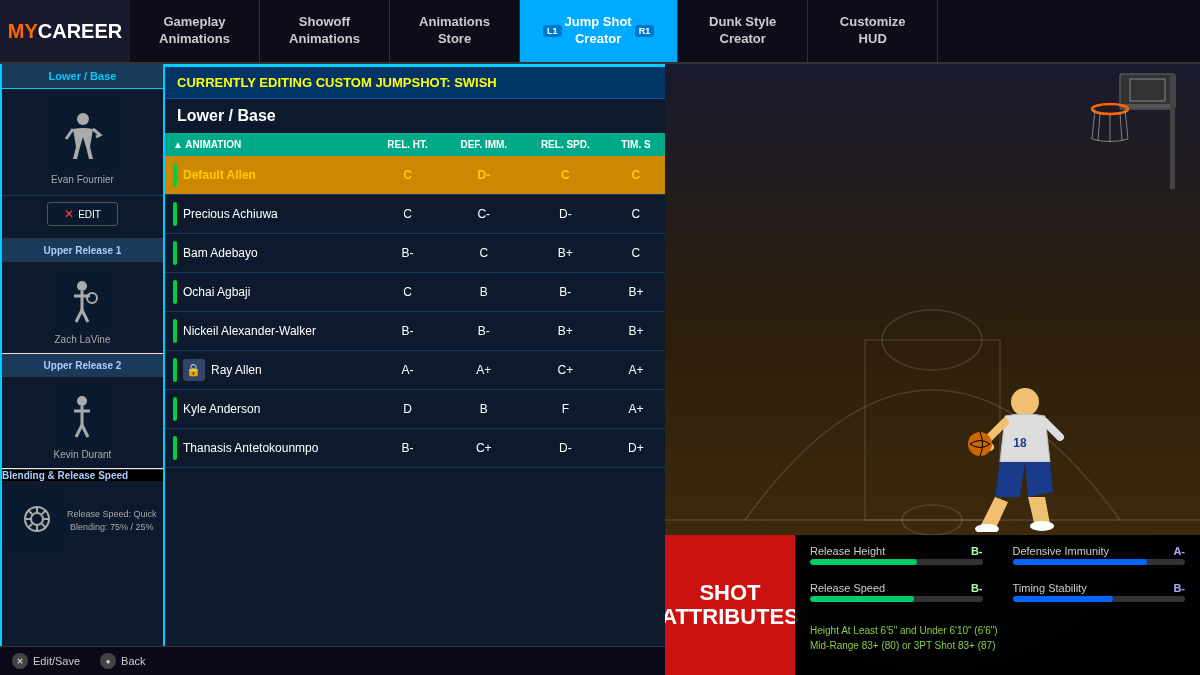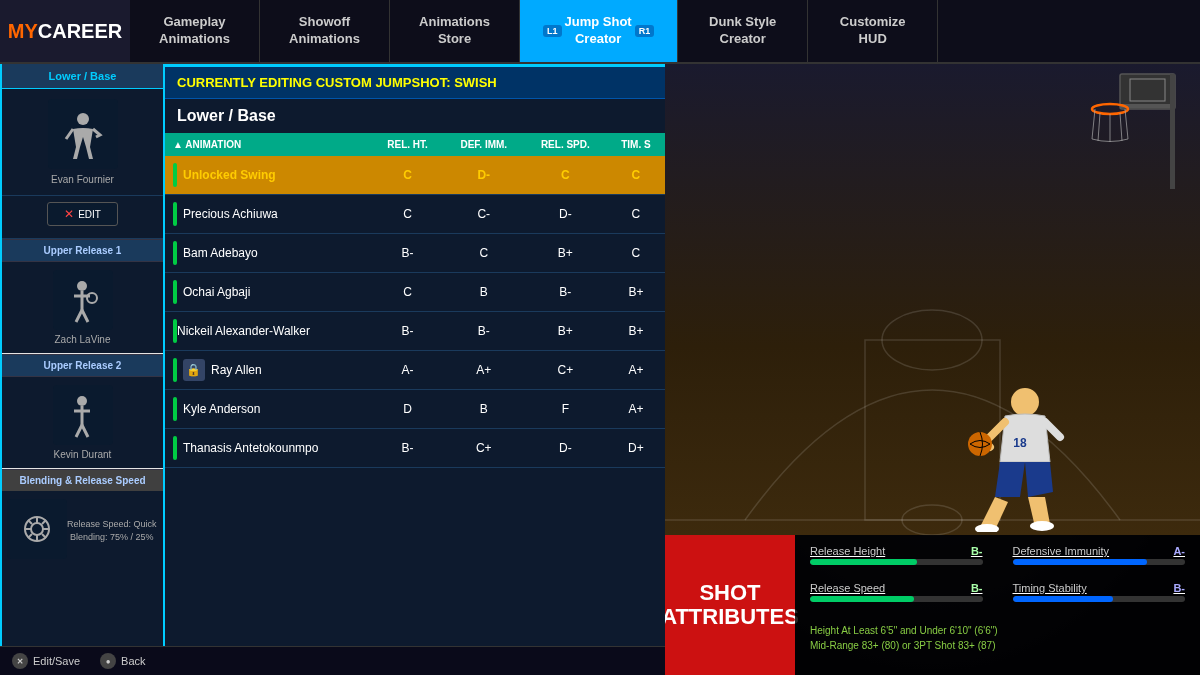--- a/index.html
+++ b/index.html
@@ -154,26 +154,25 @@
       align-items: center;
       justify-content: center;
       margin-bottom: 4px;
     }
     .player-card-name {
       font-size: 10px;
       color: #aaa;
       text-align: center;
     }
     .blending-section {
-      background: #404040;
+      background: #000000;
       color: #aaccff;
       font-size: 10px;
       font-weight: bold;
-      text-align: center;
-      padding: 5px;
+      text-align: left;
       border-top: 1px solid #334;
     }
     .blending-card {
       display: flex;
       flex-direction: row;
       align-items: center;
       padding: 8px 5px;
     }
     .blending-icon {
       width: 60px;
@@ -376,21 +375,20 @@
     }
     .stat-row {
       display: flex;
       flex-direction: column;
       gap: 2px;
     }
     .stat-header {
       display: flex;
       align-items: flex-start;
       justify-content: space-between;
-      text-decoration: underline;
     }
     .stat-name {
       font-size: 11px;
       color: #ccc;
     }
     .stat-grade {
       font-size: 11px;
       color: #aaffaa;
       font-weight: bold;
     }
@@ -583,21 +581,21 @@
             <th>REL. HT.</th>
             <th>DEF. IMM.</th>
             <th>REL. SPD.</th>
             <th>TIM. S</th>
           </tr>
         </thead>
         <tbody id="table-body">
         <tr class="highlighted">
               <td style="display: flex; align-items: center; gap: 6px; min-height: 32px;">
                 <div class="green-bar"></div>
-                <span style="color: rgb(255, 204, 0); font-weight: bold;">Unlocked Swing</span>
+                <span style="color: rgb(255, 204, 0); font-weight: bold;">Default Allen</span>
               </td>
               <td style="color: rgb(255, 204, 0); font-weight: bold;">C</td>
               <td style="color: rgb(255, 204, 0); font-weight: bold;">D-</td>
               <td style="color: rgb(255, 204, 0); font-weight: bold;">C</td>
               <td style="color: rgb(255, 204, 0); font-weight: bold;">C</td>
             </tr>
             <tr>
               <td style="display: flex; align-items: center; gap: 6px; min-height: 32px;">
                 <div class="green-bar"></div>
                 <span>Precious Achiuwa</span>
@@ -621,21 +619,21 @@
               <td style="display: flex; align-items: center; gap: 6px; min-height: 32px;">
                 <div class="green-bar"></div>
                 <span>Ochai Agbaji</span>
               </td>
               <td>C</td>
               <td>B</td>
               <td>B-</td>
               <td>B+</td>
             </tr>
             <tr>
-              <td style="display: flex; align-items: center; min-height: 32px;">
+              <td style="display: flex; align-items: center; gap: 6px; min-height: 32px;">
                 <div class="green-bar"></div>
                 <span>Nickeil Alexander-Walker</span>
               </td>
               <td>B-</td>
               <td>B-</td>
               <td>B+</td>
               <td>B+</td>
             </tr>
             <tr>
               <td style="display: flex; align-items: center; gap: 6px; min-height: 32px;">

